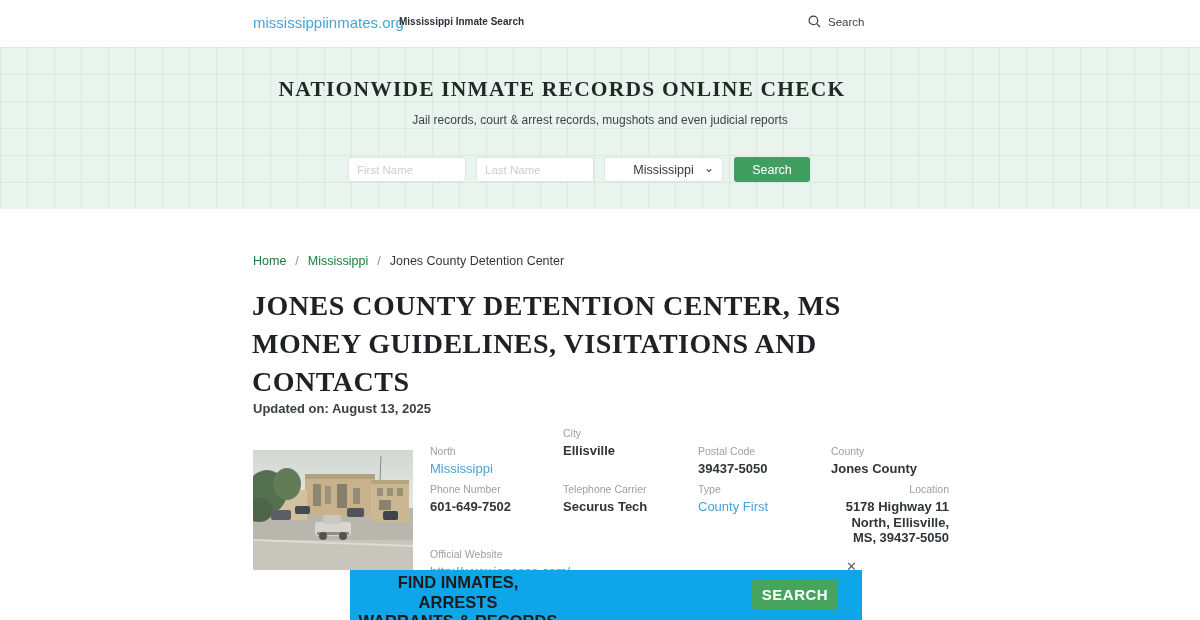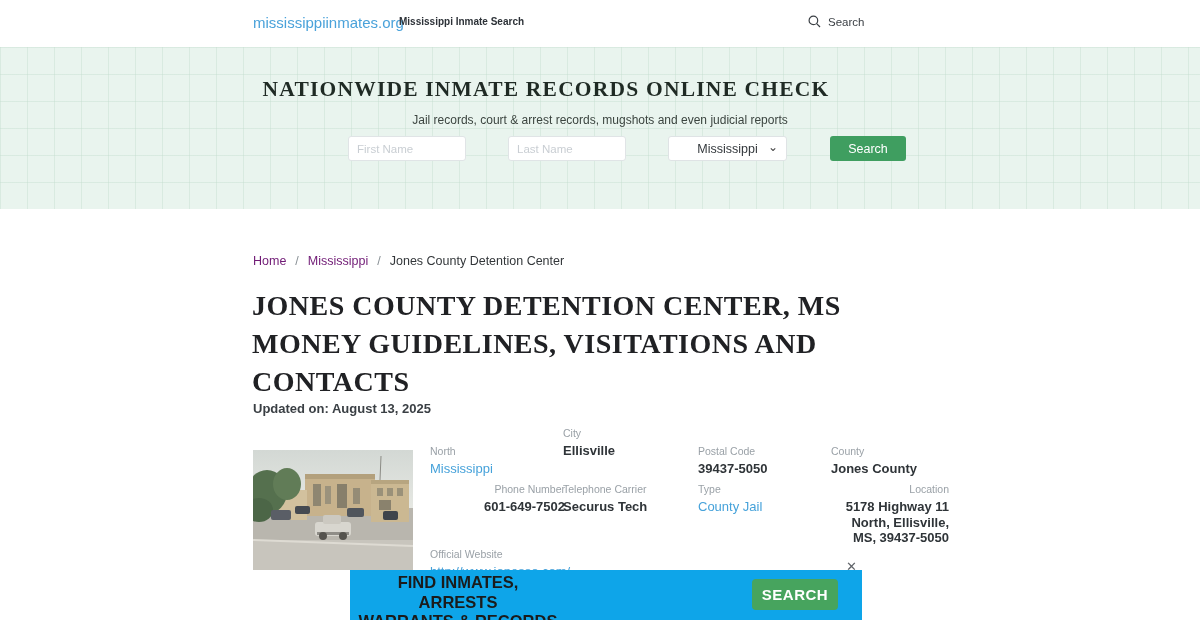--- a/index.html
+++ b/index.html
@@ -18,66 +18,66 @@
   
   .hero {
     position:absolute; left:0; top:47px; width:1200px; height:162px;
     background-color:#e9f4ee;
     background-image:
       linear-gradient(rgba(197,222,207,0.45) 1px, transparent 1px),
       linear-gradient(90deg, rgba(197,222,207,0.45) 1px, transparent 1px);
     background-size:27px 27px;
   }
   .hero-title {
-    position:absolute; left:0; top:30px; width:1044px; text-align:center;
+    position:absolute; left:16px; top:30px; width:1044px; text-align:center;
     font-family:"Liberation Serif","DejaVu Serif",serif;
     font-size:21.5px; font-weight:700; letter-spacing:1.2px; color:#1f2a24;padding-left:48px;
   }
   .hero-sub { position:absolute; left:0; top:66px; width:1200px; text-align:center; font-size:12px; color:#3c4540; }
-  .hero-form { position:absolute; left:348px; top:89px; display:flex;gap:32px; }
+  .hero-form { position:absolute; left:348px; top:110px; display:flex; }
   .hero-input {
     width:118px; height:25px; background:#fff; border:1px solid #e0e4e6; border-radius:3px;
     padding:0 8px; font-size:11.5px; color:#444; margin-right:10px; outline:none;
     font-family:"Liberation Sans","DejaVu Sans",sans-serif;
   }
   .hero-input::placeholder { color:#c9ced3; }
   .state-select {
     width:119px; height:25px; background:#fff; border:1px solid #dfe3e5; border-radius:3px;
     display:flex; align-items:center; justify-content:center; position:relative;
     font-size:12.5px; color:#33383c; margin-right:11px; cursor:pointer;
   }
   .state-select .chev { position:absolute; right:8px; top:3px; font-size:12px; color:#444; }
   .hero-search-btn {
     width:76px; height:25px; background:#3f9e60; border:none; border-radius:3px;
     color:#fff; font-size:12.5px; cursor:pointer; font-family:"Liberation Sans","DejaVu Sans",sans-serif;
   }
   
   .breadcrumb { position:absolute; left:253px; top:254px; display:flex; gap:9px; font-size:12.5px; align-items:center; }
-  .crumb-link { color:#701a75; cursor:pointer; }
+  .crumb-link { color:#15803d; cursor:pointer; }
   .crumb-sep { color:#8a9196; }
   .crumb-current { color:#33373a; }
   
   .article-title {
     position:absolute; left:252px; top:287px; width:720px;
     font-family:"Liberation Serif","DejaVu Serif",serif;
     font-size:28px; line-height:38px; font-weight:700; letter-spacing:0.5px; color:#202124;
   }
   .article-title span { display:block; }
   .updated { position:absolute; left:253px; top:401px; font-size:13px; font-weight:600; color:#3a3f44; }
   
   .photo { position:absolute; left:253px; top:450px; width:160px; height:120px; overflow:hidden; }
   .cell { position:absolute; }
   .cell .lbl { font-size:10.5px; color:#9aa1a7; margin-bottom:4px; }
   .cell .val { font-size:13px; font-weight:600; color:#2f3438; line-height:15.5px; }
   .cell .val.link { color:#46a2da; font-weight:400; cursor:pointer; }
   .c1 { left:430px; top:445px; width:120px; }
   .c2 { left:563px; top:427px; width:125px; }
   .c3 { left:698px; top:445px; width:120px; }
   .c4 { left:831px; top:445px; width:118px; }
-  .c5 { left:440px; top:483px; width:125px;text-align:right; }
+  .c5 { left:430px; top:483px; width:125px; }
   .c6 { left:563px; top:483px; width:128px; }
   .c7 { left:698px; top:483px; width:120px; }
   .c8 { left:831px; top:483px; width:118px;text-align:right; }
   .c9 { left:430px; top:548px; width:180px; }
   
   .ad-overlay { position:absolute; left:350px; top:570px; width:512px; height:50px; background:#0ea5e9; z-index:40; }
   .ad-close { position:absolute; left:846px; top:559px; z-index:41; font-size:13px; color:#5f6368; cursor:pointer; }
   .ad-text {
     position:absolute; left:8px; top:3px; width:200px; text-align:center;
     font-size:16.5px; line-height:19.5px; font-weight:700; color:#1b1b1b;
@@ -196,21 +196,21 @@
 <div class="cell c5">
   <div class="lbl">Phone Number</div>
   <div class="val">601-649-7502</div>
 </div>
 <div class="cell c6">
   <div class="lbl">Telephone Carrier</div>
   <div class="val">Securus Tech</div>
 </div>
 <div class="cell c7">
   <div class="lbl">Type</div>
-  <div class="val link">County Jail</div>
+  <div class="val link">County First</div>
 </div>
 <div class="cell c8">
   <div class="lbl">Location</div>
   <div class="val">5178 Highway 11 North, Ellisville, MS, 39437-5050</div>
 </div>
 <div class="cell c9">
   <div class="lbl">Official Website</div>
   <div class="val link">http://www.jonesso.com/</div>
 </div>
 

